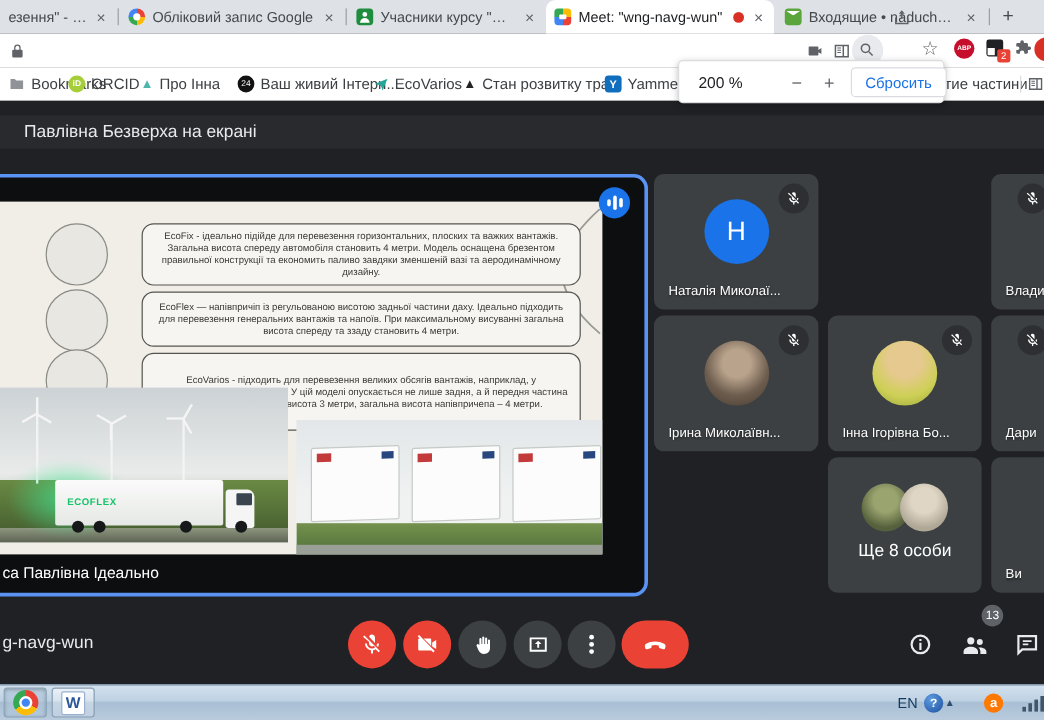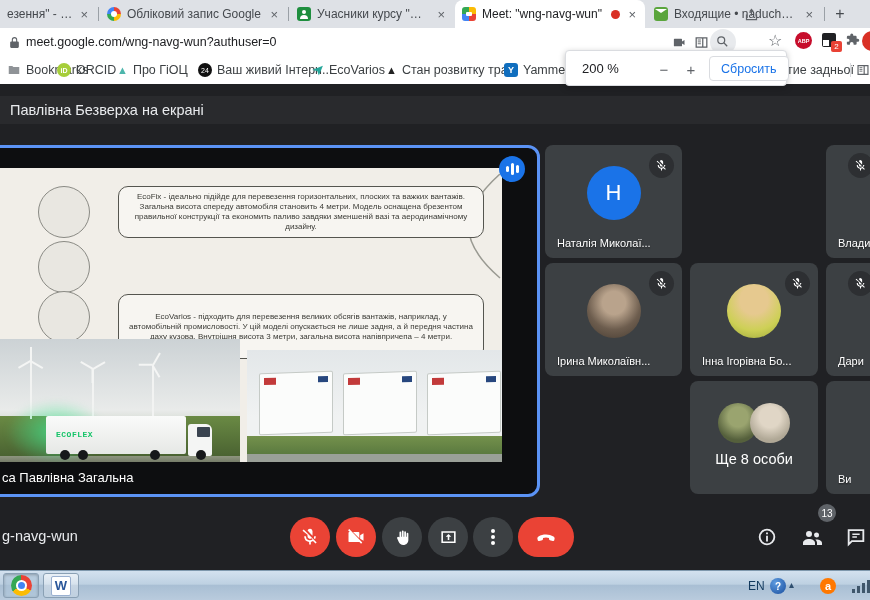--- a/index.html
+++ b/index.html
@@ -54,38 +54,38 @@
            border-radius:4px;box-shadow:0 2px 6px rgba(0,0,0,.25);z-index:5;}
   .zoompop .lvl{position:absolute;left:16px;top:10px;font-size:13px;color:#202124;}
   .zbtn{position:absolute;top:6px;width:24px;height:24px;display:flex;align-items:center;justify-content:center;
         font-size:15px;color:#5f6368;border-radius:50%;}
   .zreset{position:absolute;left:143px;top:5px;height:25px;padding:0 11px;border:1px solid #dadce0;border-radius:4px;
           background:#fff;color:#1a73e8;font-size:12.5px;display:flex;align-items:center;}
 
   
   .meet{position:absolute;left:0;top:84px;width:870px;height:486px;background:#202124;overflow:hidden;}
   .banner{position:absolute;left:0;top:12px;width:870px;height:28px;background:#292a2d;
-          display:flex;align-items:center;padding-left:10px;font-size:14.5px;color:#e8eaed;}
+          display:flex;align-items:center;padding-left:20px;font-size:14.5px;color:#e8eaed;}
 
   .share-tile{position:absolute;left:-12px;top:61px;width:552px;height:352px;background:#0d0e10;
               border:3px solid #5b93f5;border-radius:12px;overflow:hidden;}
   .audiochip{position:absolute;right:12px;top:8px;width:26px;height:26px;border-radius:50%;background:#1a73e8;
              display:flex;align-items:center;justify-content:center;gap:2px;}
   .audiochip i{display:block;width:3px;background:#fff;border-radius:2px;}
   .presenter{position:absolute;left:11px;bottom:9px;font-size:13px;color:#fff;}
 
   .slide{position:absolute;left:9px;top:20px;width:502px;height:294px;background:#f1eee8;overflow:hidden;}
   .callout{position:absolute;left:118px;width:366px;border:1px solid #55554f;border-radius:10px;background:#f7f5f1;
            font-size:8px;line-height:1.25;color:#3a3a35;text-align:center;padding:4px 10px;
            display:flex;align-items:center;justify-content:center;}
   .bigdot{position:absolute;left:38px;width:52px;height:52px;border-radius:50%;background:#e9e7e1;border:1.5px solid #8a8a84;}
   .curve{position:absolute;right:0;top:6px;}
 
-  .photoL{position:absolute;left:0;top:171px;width:240px;height:129px;overflow:hidden;
-          background:linear-gradient(#ccd2d5,#e9ebea 55%,#dfe3de 60%);font-family:Liberation Mono, monospace;}
+  .photoL{position:absolute;left:0;top:155px;width:240px;height:129px;overflow:hidden;
+          background:linear-gradient(#ccd2d5,#e9ebea 55%,#dfe3de 60%);}
   .photoR{position:absolute;left:247px;top:182px;width:255px;height:112px;overflow:hidden;
           background:linear-gradient(#e3e7e9,#f0f2f2 60%);}
   .groundL{position:absolute;left:0;bottom:0;width:100%;height:52px;background:linear-gradient(#6a8a44,#41572c);}
   .roadL{position:absolute;left:0;bottom:0;width:100%;height:12px;background:linear-gradient(#8e957f,#5d6453);}
   .pole{position:absolute;width:2px;background:#f2f3f2;}
   .blade{position:absolute;width:1.5px;height:14px;background:#f4f5f4;transform-origin:50% 100%;}
   .glow{position:absolute;left:6px;bottom:4px;width:100px;height:64px;filter:blur(3px);
         background:radial-gradient(closest-side,rgba(64,226,142,.8),rgba(64,226,142,0));}
   .trailerL{position:absolute;left:46px;bottom:14px;width:140px;height:38px;border-radius:2px;
             background:linear-gradient(#fafbfa,#e6e8e5);}
@@ -254,21 +254,20 @@
       <span class="x">×</span>
     </div>
     <div class="tabsep" style="left:824px"></div>
     <div class="newtab">+</div>
   </div>
 
   <div class="toolbar">
     <svg class="omni" style="left:8px;top:8px" width="13" height="13">
         <use href="#i-lock"></use>
       </svg>
-    <span class="urltext">meet.google.com/wng-navg-wun?authuser=0</span>
     <svg class="omni" style="left:672px" width="15" height="15">
         <use href="#i-cam"></use>
       </svg>
     <svg class="omni" style="left:694px" width="15" height="15">
         <use href="#i-panel"></use>
       </svg>
   </div>
   <div class="magcircle">
     <svg style="position:absolute;left:5px;top:5px;color:#5f6368" width="15" height="15">
         <use href="#i-mag"></use>
@@ -292,42 +291,42 @@
           <use href="#i-folder"></use>
         </svg>
       <span>Bookmarks</span>
     </div>
     <div class="bm" style="left:57px">
       <span class="bm-ic ic-orcid">iD</span>
       <span>ORCID</span>
     </div>
     <div class="bm" style="left:117px">
       <span class="tri" style="color:#4db6ac">▲</span>
-      <span>Про ГіОЦ</span>
+      <span>Про Інна</span>
     </div>
     <div class="bm" style="left:198px">
       <span class="bm-ic ic-24">24</span>
       <span>Ваш живий Інтерн...</span>
     </div>
     <div class="bm" style="left:311px">
       <svg width="13" height="13" style="color:#26a69a">
           <use href="#i-plane"></use>
         </svg>
       <span>EcoVarios</span>
     </div>
     <div class="bm" style="left:386px">
       <span class="tri" style="color:#222">▲</span>
       <span>Стан розвитку тра...</span>
     </div>
     <div class="bm" style="left:504px">
       <span class="bm-ic ic-yam">Y</span>
       <span>Yammer : В</span>
     </div>
     <div class="bm" style="left:787px">
-      <span>тие задньої</span>
+      <span>тие частини</span>
     </div>
     <div class="bmsep"></div>
     <svg style="position:absolute;left:856px;top:7px;color:#5f6368" width="14" height="14">
         <use href="#i-panel"></use>
       </svg>
   </div>
 
   <div class="zoompop">
     <span class="lvl">200 %</span>
     <div class="zbtn" style="left:86px">−</div>
@@ -341,20 +340,21 @@
 
     <div class="share-tile">
       <div class="slide">
         <svg class="curve" width="60" height="140">
           <path d="M58 0 C18 36 14 66 58 104" fill="none" stroke="#9a9a92" stroke-width="1.5"></path>
         </svg>
         <div class="bigdot" style="top:18px"></div>
         <div class="bigdot" style="top:73px"></div>
         <div class="bigdot" style="top:123px"></div>
         <div class="callout" style="top:18px;height:52px">EcoFix - ідеально підійде для перевезення горизонтальних, плоских та важких вантажів. Загальна висота спереду автомобіля становить 4 метри. Модель оснащена брезентом правильної конструкції та економить паливо завдяки зменшеній вазі та аеродинамічному дизайну.</div>
+        <div class="callout" style="top:75px;height:46px">EcoFlex — напівпричіп із регульованою висотою задньої частини даху. Ідеально підходить для перевезення генеральних вантажів та напоїв. При максимальному висуванні загальна висота спереду та ззаду становить 4 метри.</div>
         <div class="callout" style="top:126px;height:65px">EcoVarios - підходить для перевезення великих обсягів вантажів, наприклад, у автомобільній промисловості. У цій моделі опускається не лише задня, а й передня частина даху кузова. Внутрішня висота 3 метри, загальна висота напівпричепа – 4 метри.</div>
 
         <div class="photoL">
           <div class="groundL"></div>
           <div class="pole" style="left:30px;top:22px;height:58px"></div>
           <div class="blade" style="left:30px;top:8px"></div>
           <div class="blade" style="left:30px;top:8px;transform:rotate(120deg)"></div>
           <div class="blade" style="left:30px;top:8px;transform:rotate(240deg)"></div>
           <div class="pole" style="left:92px;top:30px;height:52px"></div>
           <div class="blade" style="left:92px;top:16px;transform:rotate(60deg)"></div>
@@ -383,21 +383,21 @@
           <div class="trl" style="left:96px"></div>
           <div class="trl" style="left:180px"></div>
         </div>
       </div>
 
       <div class="audiochip">
         <i style="height:6px"></i>
           <i style="height:12px"></i>
           <i style="height:8px"></i>
       </div>
-      <div class="presenter">са Павлівна Загальна</div>
+      <div class="presenter">са Павлівна Ідеально</div>
     </div>
 
     <div class="tile" style="left:545px;top:61px;width:137px">
       <div class="avcircle av-blue">
           <span>Н</span>
         </div>
       <div class="micchip">
           <svg width="13" height="13">
             <use href="#i-micoff"></use>
           </svg>

